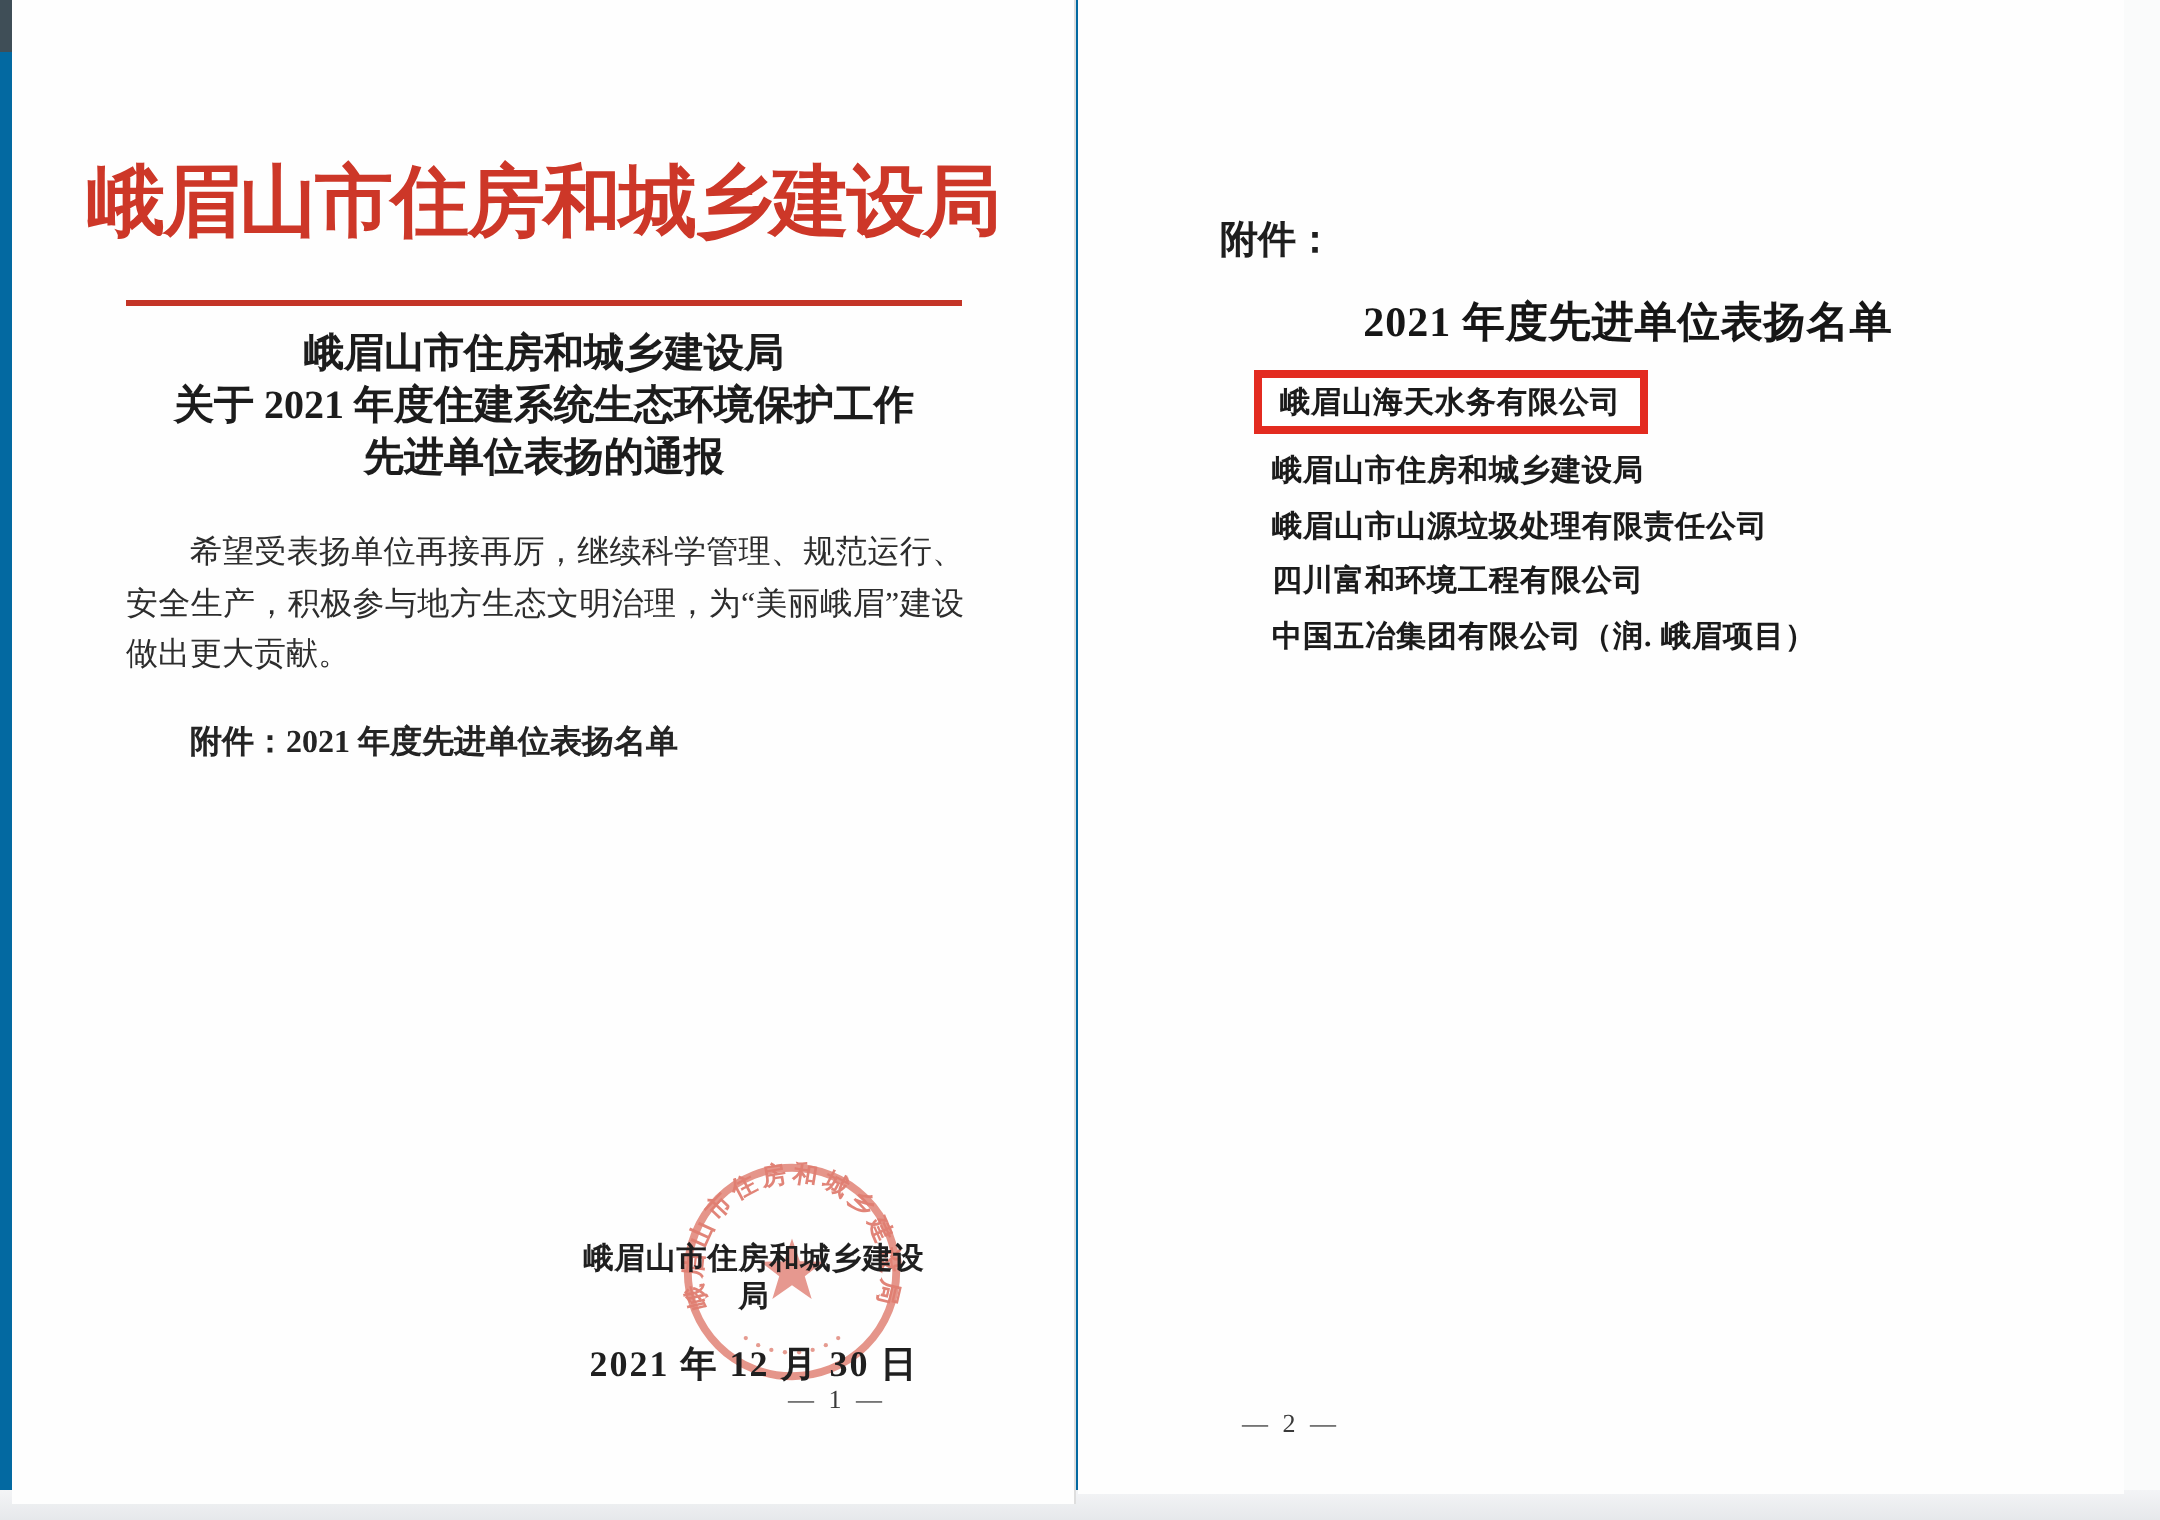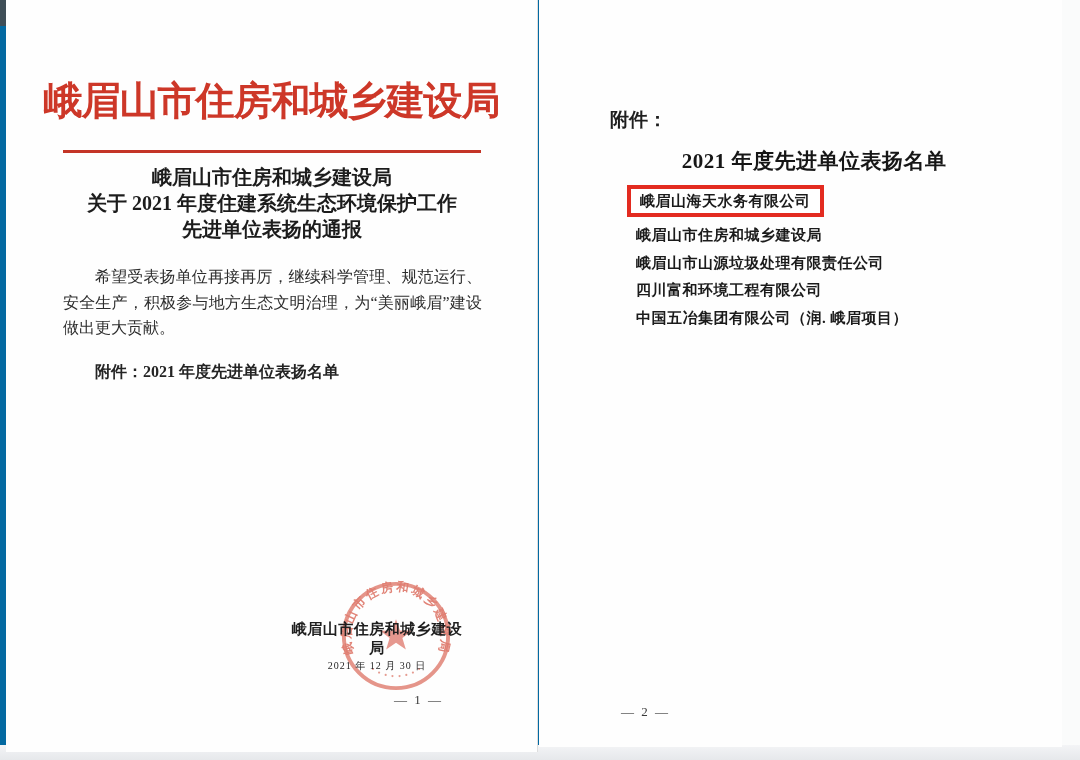--- a/index.html
+++ b/index.html
@@ -34,21 +34,21 @@
   .doc-body{position:absolute;left:57px;top:264px;width:419px;
     font-size:16px;line-height:25.5px;color:#2d2d2d;text-align:justify;}
   .doc-body p{margin:0;}
   .doc-body .indent{text-indent:2em;}
   .attachment-line{margin-top:18px !important;text-indent:2em;font-weight:600;color:#242424;}
 
   .stamp{position:absolute;left:331px;top:577px;width:118px;height:118px;
     opacity:.78;mix-blend-mode:multiply;z-index:1;}
   .signature{position:absolute;left:280px;top:620px;width:182px;text-align:center;z-index:2;}
   .signature .issuer{font-size:15px;font-weight:600;color:#1f1f1f;letter-spacing:.5px;}
-  .signature .sig-date{margin-top:1px;font-size:10px;font-weight:400;color:#1f1f1f;letter-spacing:1px;}
+  .signature .sig-date{margin-top:12px;font-size:18px;font-weight:700;color:#1f1f1f;letter-spacing:1px;}
   .pagenum{position:absolute;font-size:13px;color:#3a3a3a;letter-spacing:2px;white-space:nowrap;
     font-family:"Liberation Serif","DejaVu Serif",serif;}
   .pagenum-1{left:388px;top:692px;}
   .pagenum-2{left:82px;top:704px;}
 
   
   .att-label{position:absolute;left:71px;top:107px;font-size:19px;font-weight:700;color:#1e1e1e;}
   .list-title{position:absolute;left:28px;top:147px;width:494px;text-align:center;
     font-size:21px;font-weight:700;color:#161616;letter-spacing:.5px;}
   .company-list{position:absolute;left:88px;top:184px;}

